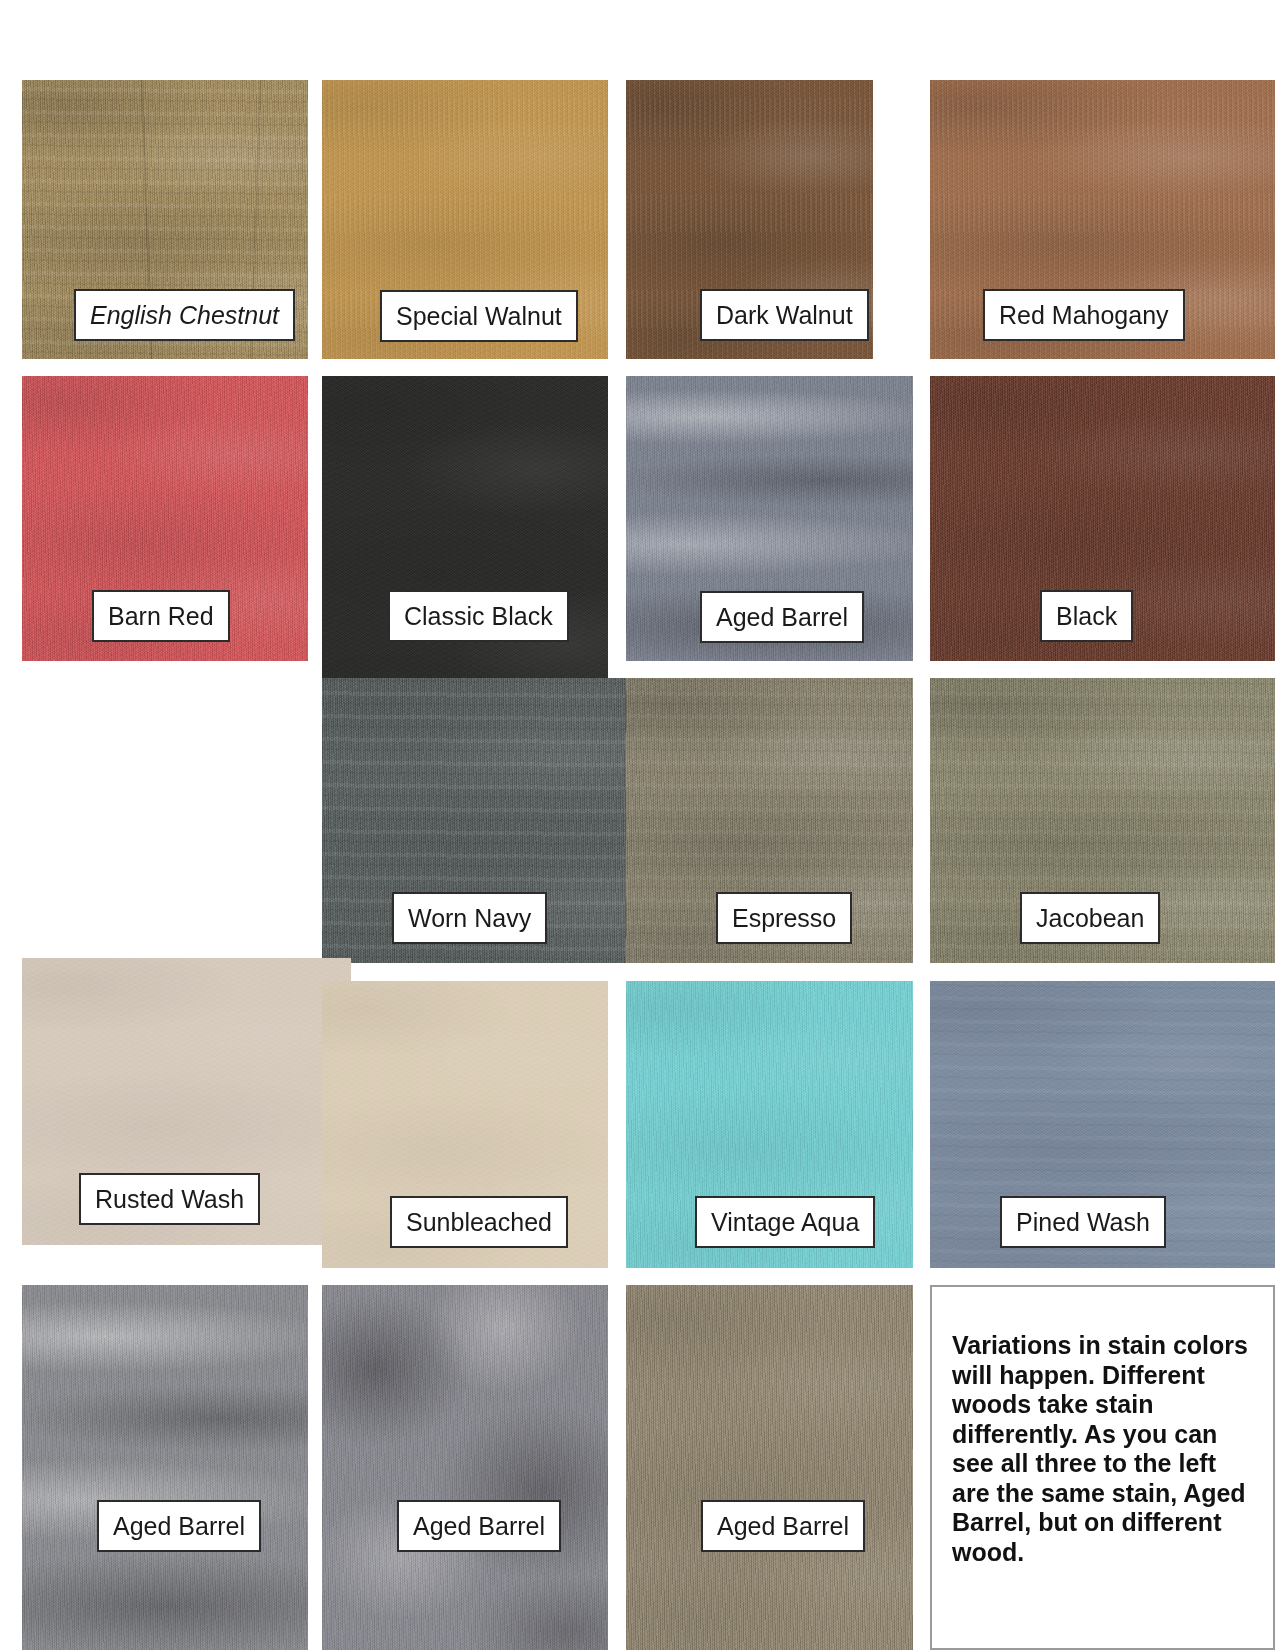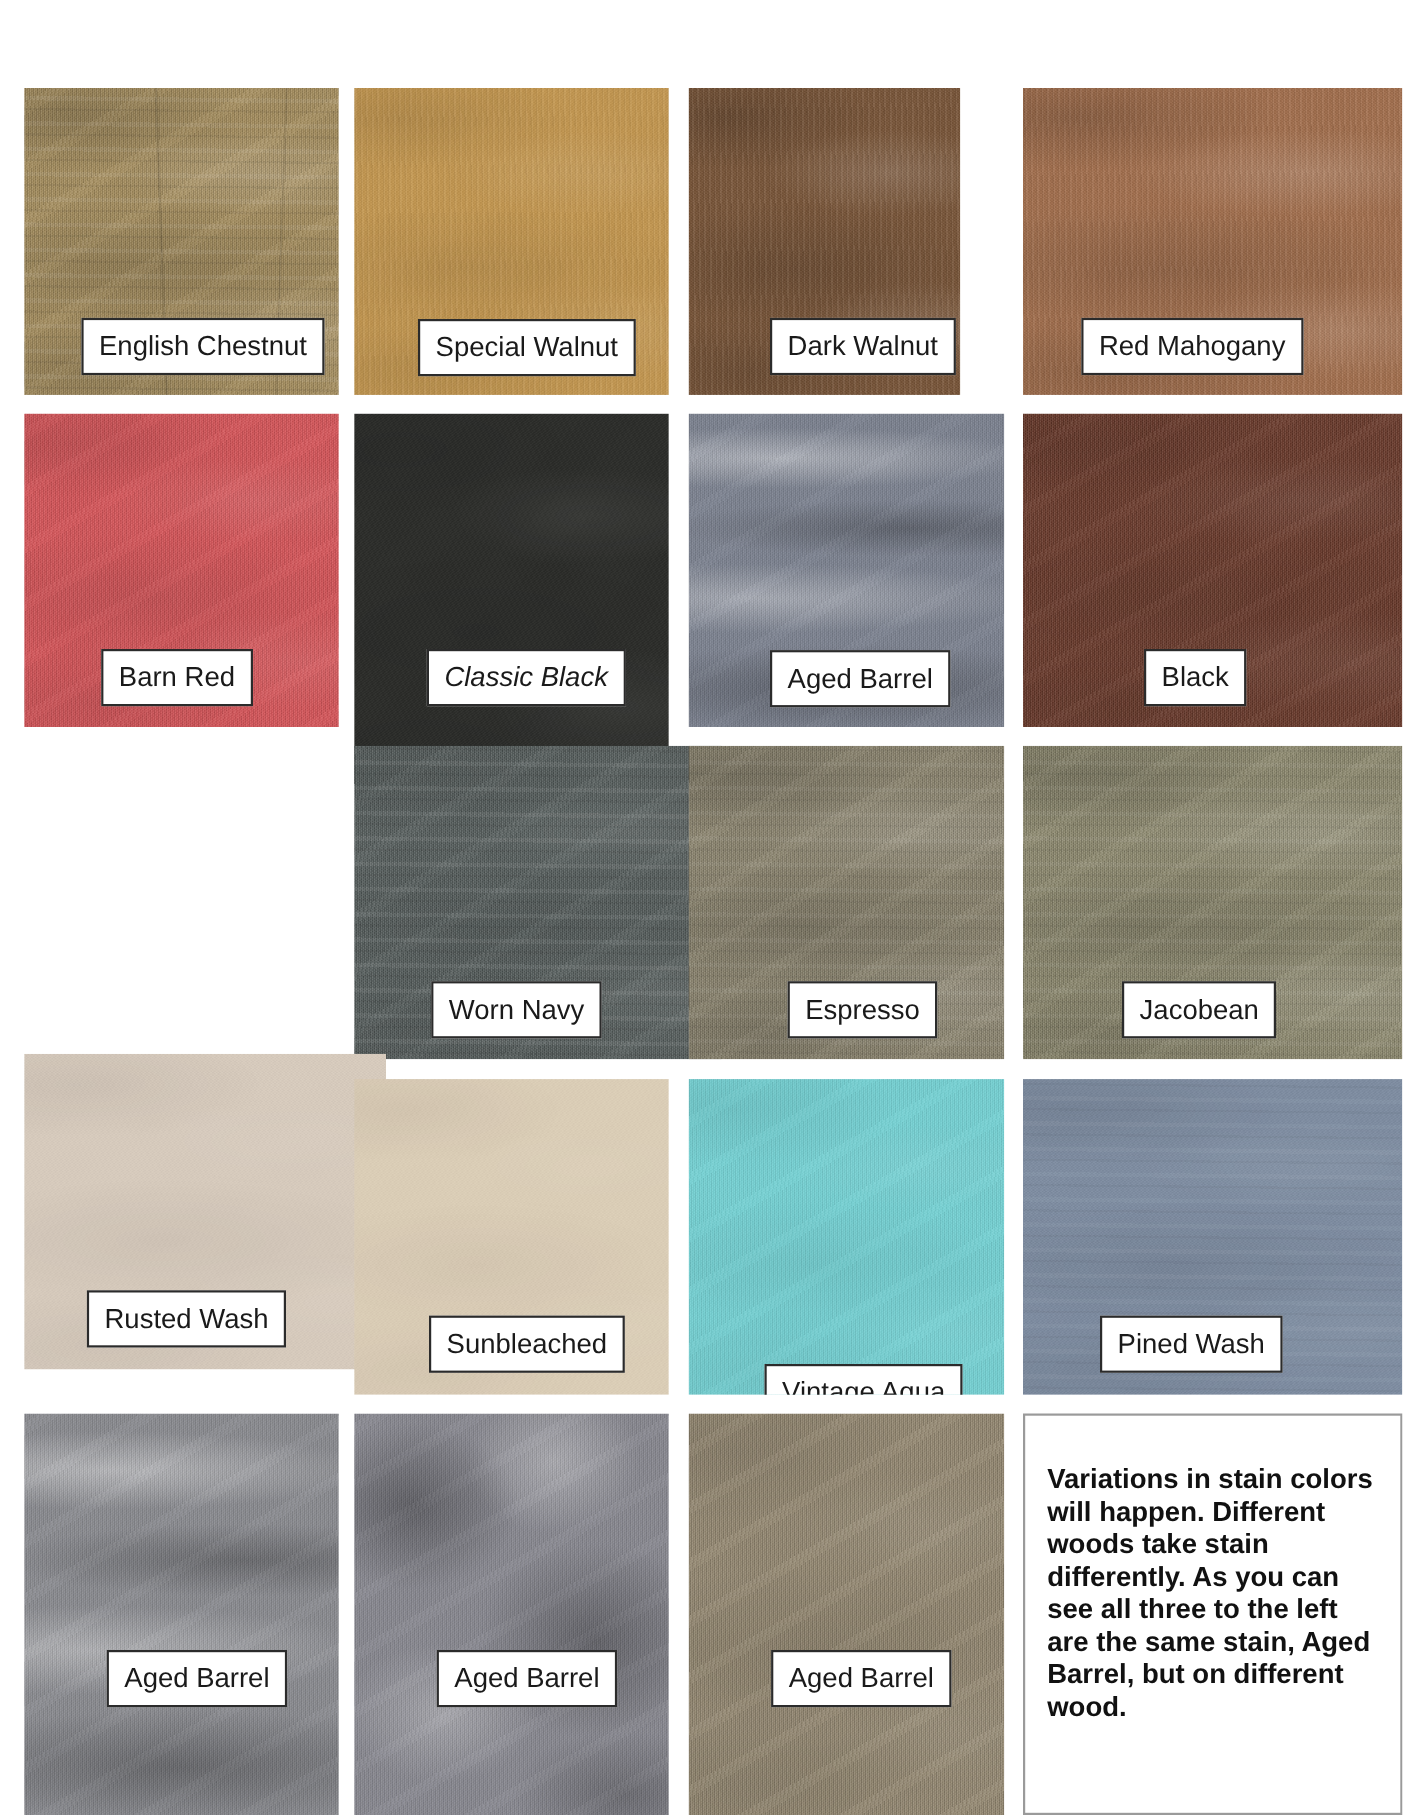--- a/index.html
+++ b/index.html
@@ -136,21 +136,21 @@
     line-height: 1.18;
     color: #111111;
     font-weight: 600;
   }
 </style>
 </head>
 <body>
 
 <div id="chart">
 
-  <div class="cell" style="left:22px; top:80px; width:286px; height:279px;">
+  <div class="cell" style="left:22px; top:80px; width:286px; height:279px;font-style:italic;">
     <div class="swatch" style="background:#a8905f;">
       <div class="grain g-blotch"></div>
       <div class="grain g-streak"></div>
       <div class="grain g-fine"></div>
       <div class="grain g-crack"></div>
       <div class="grain g-noise"></div>
     </div>
     <div class="label" style="left:52px; top:209px;">English Chestnut</div>
   </div>
 
@@ -183,21 +183,21 @@
 
   <div class="cell" style="left:22px; top:376px; width:286px; height:285px;">
     <div class="swatch" style="background:#d9565a;">
       <div class="grain g-blotch" style="opacity:.6;"></div>
       <div class="grain g-fine" style="opacity:.55;"></div>
       <div class="grain g-noise"></div>
     </div>
     <div class="label" style="left:70px; top:214px;">Barn Red</div>
   </div>
 
-  <div class="cell" style="left:322px; top:376px; width:286px; height:337px;font-style:italic;">
+  <div class="cell" style="left:322px; top:376px; width:286px; height:337px;">
     <div class="swatch" style="background:#2b2c29;">
       <div class="grain g-blotch" style="opacity:.4;"></div>
       <div class="grain g-noise" style="opacity:.5;"></div>
     </div>
     <div class="label" style="left:66px; top:214px;">Classic Black</div>
   </div>
 
   <div class="cell" style="left:626px; top:376px; width:287px; height:285px;">
     <div class="swatch" style="background:#7e8492;">
       <div class="grain g-wave"></div>
@@ -262,21 +262,21 @@
     </div>
     <div class="label" style="left:68px; top:215px;">Sunbleached</div>
   </div>
 
   <div class="cell" style="left:626px; top:981px; width:287px; height:287px;">
     <div class="swatch" style="background:#77d3d5;">
       <div class="grain g-blotch" style="opacity:.35;"></div>
       <div class="grain g-fine" style="opacity:.45;"></div>
       <div class="grain g-noise" style="opacity:.4;"></div>
     </div>
-    <div class="label" style="left:69px; top:215px;margin-top:44px;">Vintage Aqua</div>
+    <div class="label" style="left:69px; top:215px;">Vintage Aqua</div>
   </div>
 
   <div class="cell" style="left:930px; top:981px; width:345px; height:287px;">
     <div class="swatch" style="background:#7f8ea3;">
       <div class="grain g-blotch" style="opacity:.45;"></div>
       <div class="grain g-streak" style="opacity:.35;"></div>
       <div class="grain g-noise" style="opacity:.45;"></div>
     </div>
     <div class="label" style="left:70px; top:215px;text-align:center;">Pined Wash</div>
   </div>

